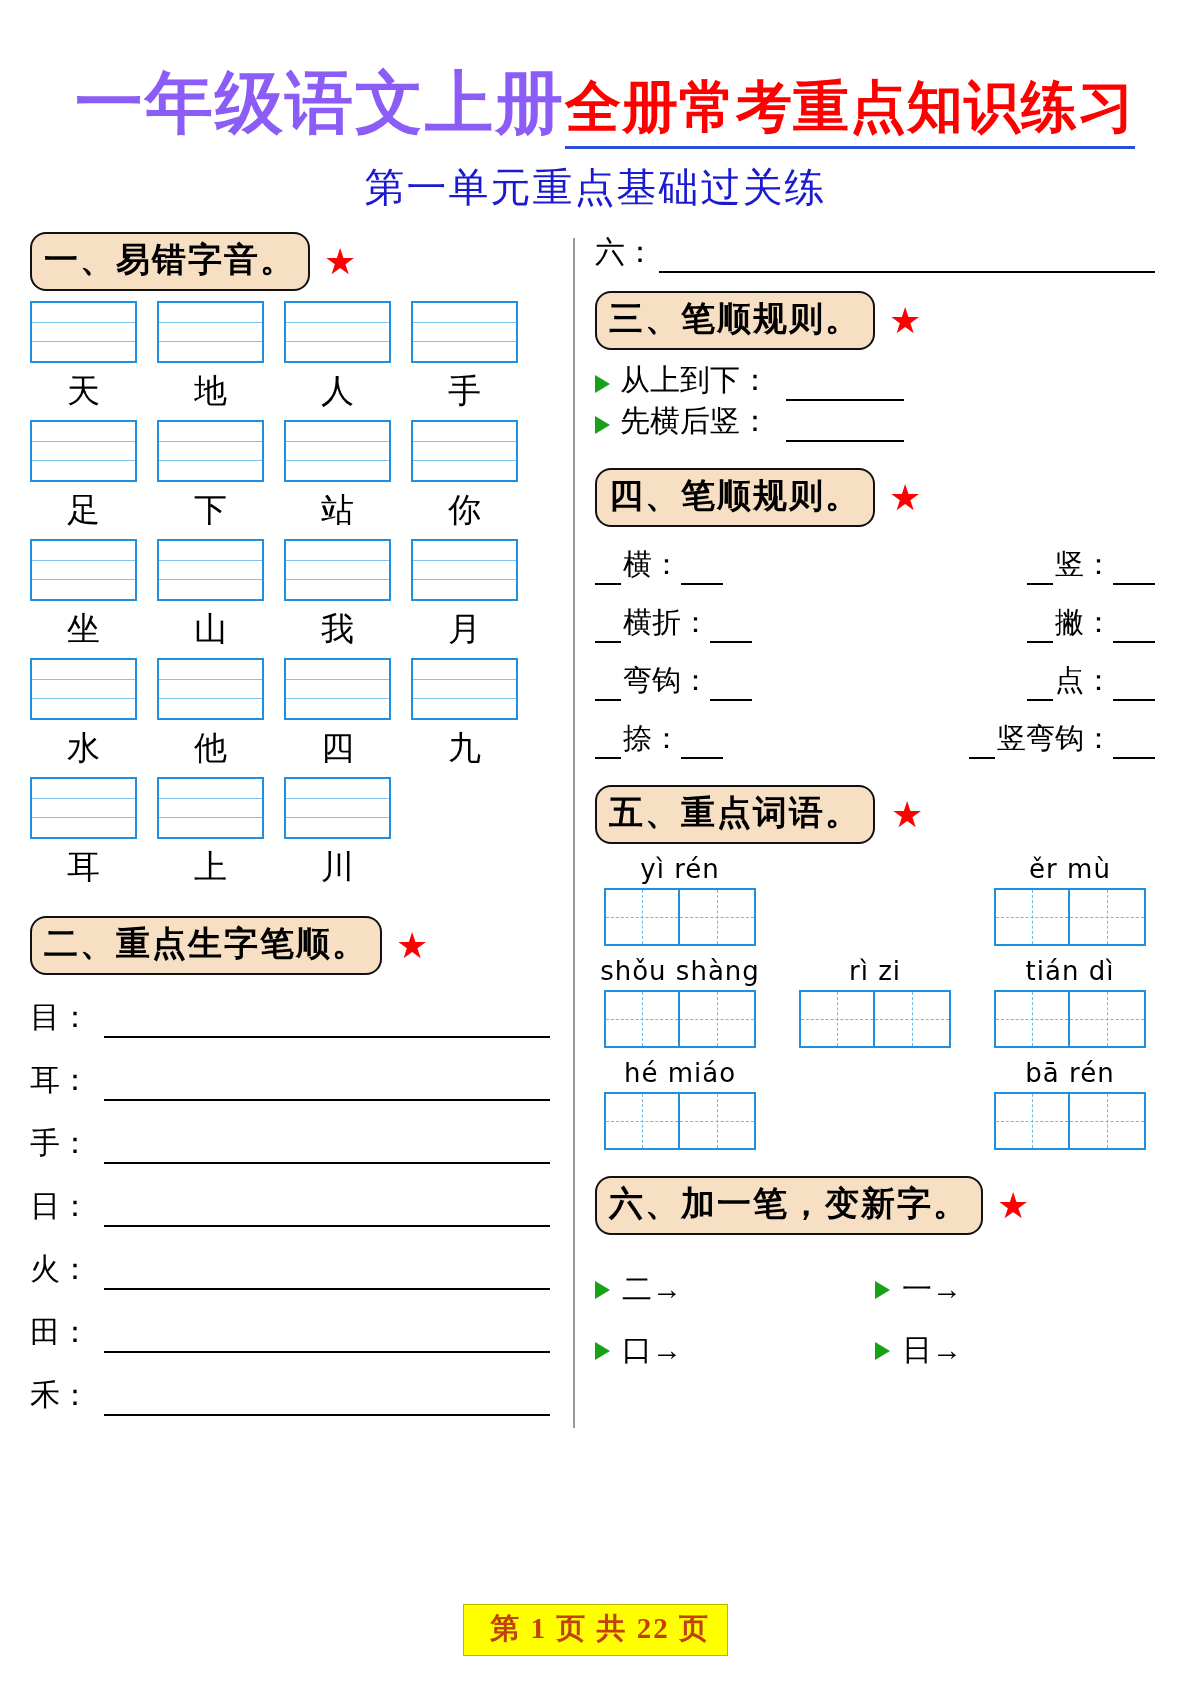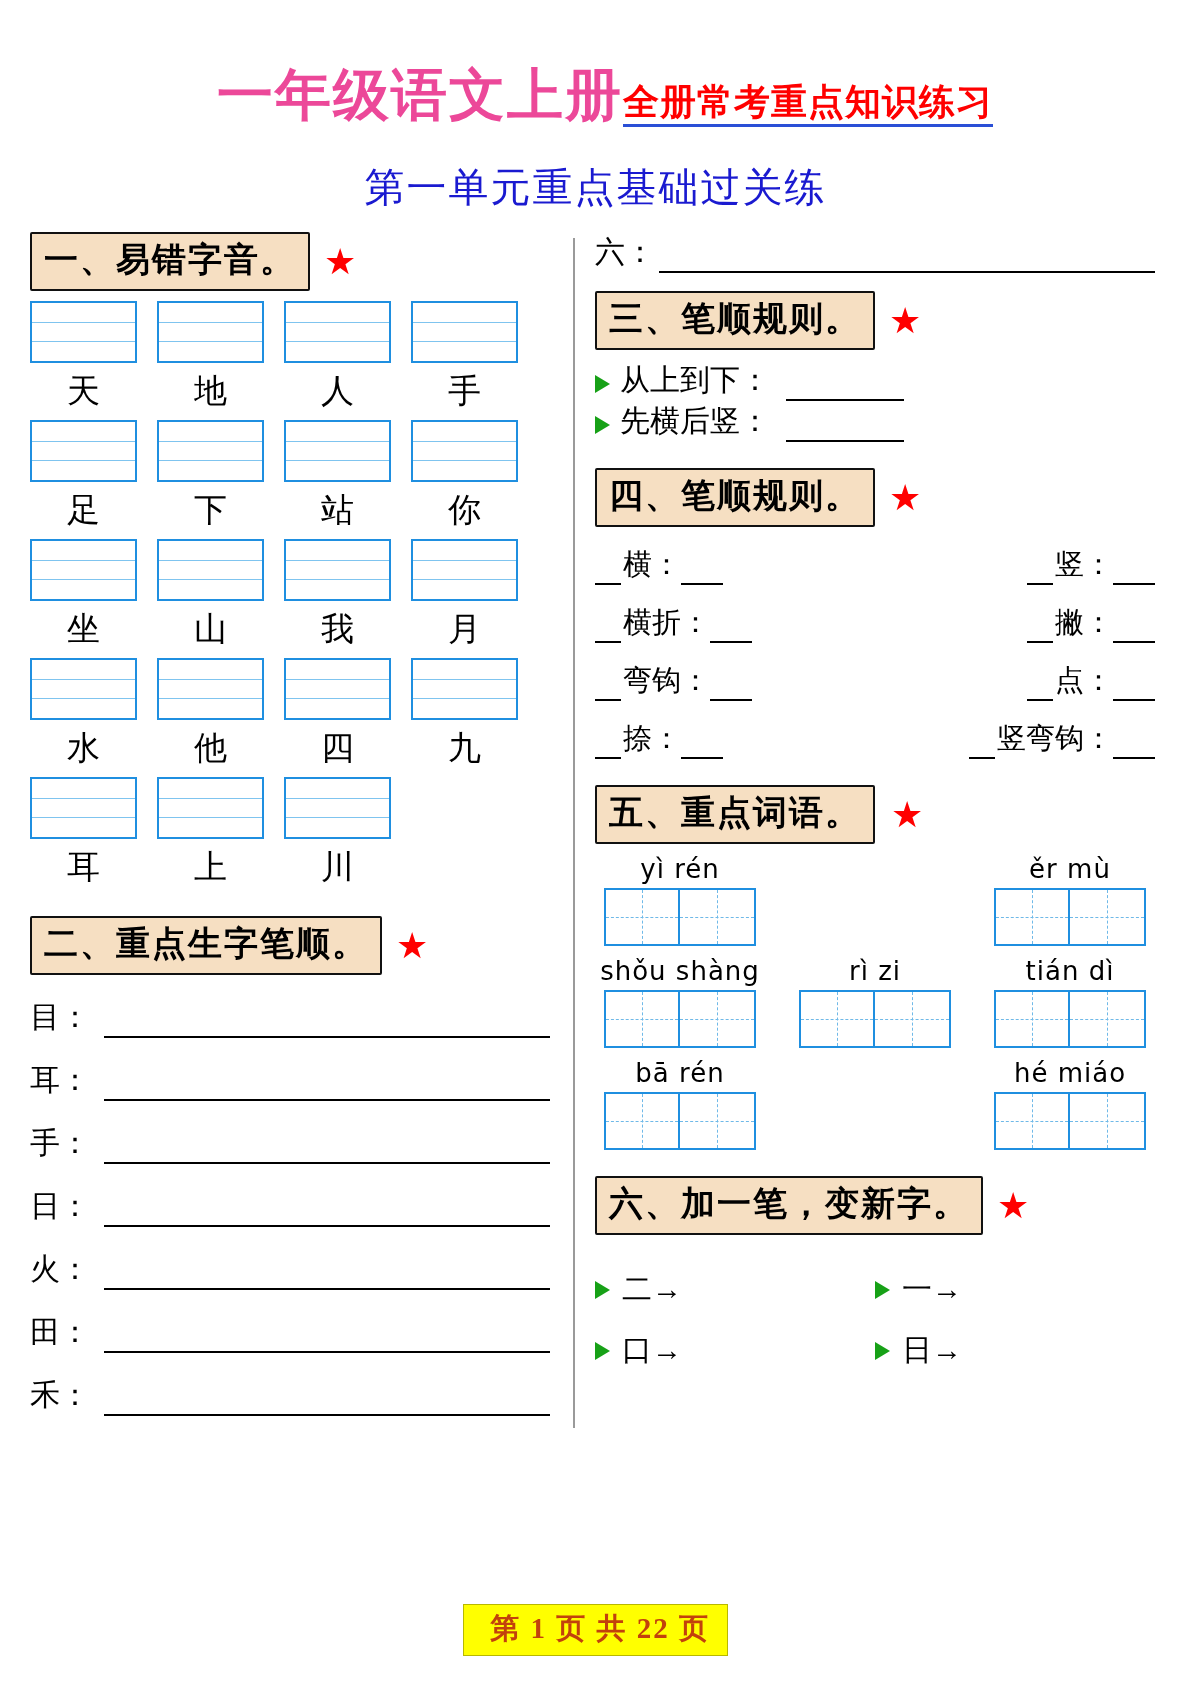--- a/index.html
+++ b/index.html
@@ -18,34 +18,34 @@
   
   .title-row {
     position: absolute;
     top: 58px;
     left: 0;
     width: 1191px;
     text-align: center;
     white-space: nowrap;
   }
   .title-black {
+    font-size: 68px;
+    font-weight: bold;
+    color: #8b5cf6;
+    letter-spacing: 2px;
+    font-family: "Liberation Serif", serif;
+    margin-left: 19px;
+  }
+  .title-red {
     font-size: 56px;
-    font-weight: bold;
-    color: #ec4899;
-    letter-spacing: 2px;
-    font-family: "Liberation Serif", serif;
-    margin-left: 19px;
-  }
-  .title-red {
-    font-size: 36px;
     font-weight: bold;
     color: #ff0000;
     letter-spacing: 1px;
     border-bottom: 3px solid #2a4fd6;
-    padding-bottom: 2px;
+    padding-bottom: 8px;
     font-family: "Liberation Serif", serif;
   }
   .subtitle {
     position: absolute;
     top: 160px;
     left: 0;
     width: 1191px;
     text-align: center;
     font-size: 40px;
     font-weight: normal;
@@ -80,21 +80,21 @@
   .sec-head {
     display: flex;
     align-items: center;
     gap: 14px;
     margin-bottom: 10px;
   }
   .sec-box {
     display: inline-block;
     background: #f6dfc2;
     border: 2px solid #111111;
-    border-radius: 2px;
+    border-radius: 16px;
     padding: 3px 12px 6px 12px;
     font-size: 34px;
     font-weight: bold;
     color: #000000;
     letter-spacing: 2px;
     white-space: nowrap;
     font-family: "Liberation Serif", serif;
   }
   .star {
     color: #ff0000;
@@ -539,28 +539,28 @@
         <div class="pinyin">tián dì</div>
         <div class="tian-pair">
           <div class="tian"></div>
           <div class="tian"></div>
         </div>
       </div>
     </div>
 
     <div class="word-grid">
       <div class="word-block">
+        <div class="pinyin">hé   miáo</div>
+        <div class="tian-pair">
+          <div class="tian"></div>
+          <div class="tian"></div>
+        </div>
+      </div>
+      <div class="word-block">
         <div class="pinyin">bā rén</div>
-        <div class="tian-pair">
-          <div class="tian"></div>
-          <div class="tian"></div>
-        </div>
-      </div>
-      <div class="word-block">
-        <div class="pinyin">hé   miáo</div>
         <div class="tian-pair">
           <div class="tian"></div>
           <div class="tian"></div>
         </div>
       </div>
     </div>
   </div>
 
   <div class="sec-head" style="margin-top:26px;">
     <span class="sec-box">六、加一笔，变新字。</span>

